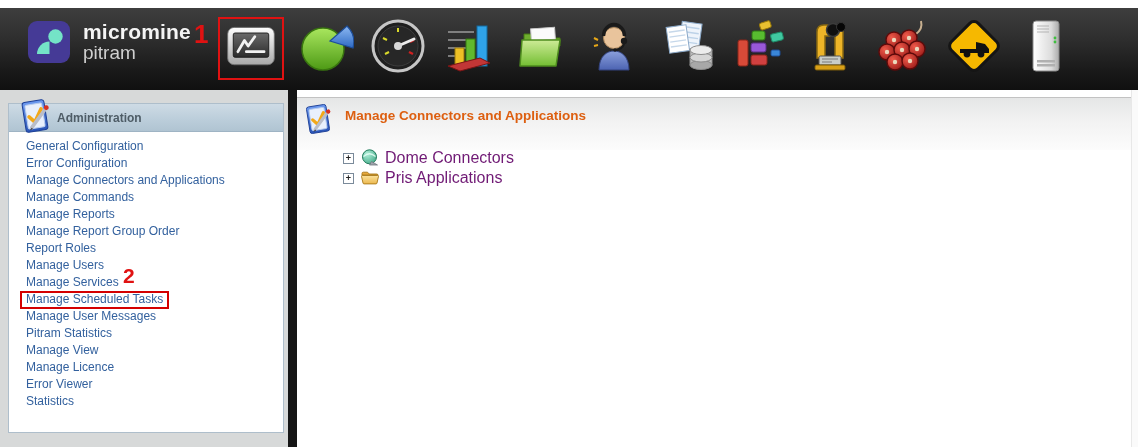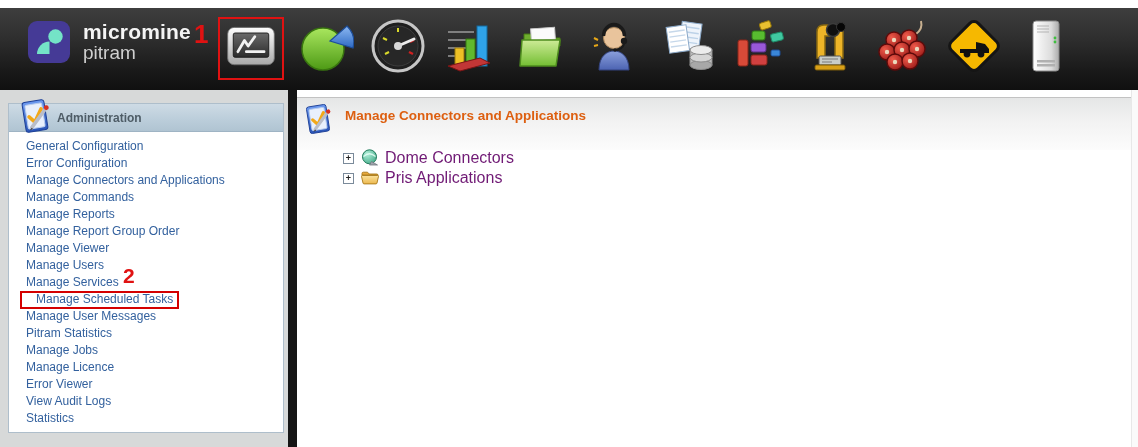--- a/index.html
+++ b/index.html
@@ -31,21 +31,21 @@
   
   .side-panel { position:absolute; left:8px; top:13px; width:276px; height:330px;
     background:#fff; border:1px solid #aebecb; }
   .side-header { position:relative; height:28px;
     background:linear-gradient(180deg,#cedbe5 0%,#bccedb 55%,#b0c4d2 100%);
     border-bottom:1px solid #9fb4c4; }
   .side-header-label { position:absolute; left:48px; top:7px; font-size:12px; font-weight:700; color:#4e5c66;text-align:right; }
   .side-header-icon { position:absolute; left:7px; top:-8px; }
   .side-menu { padding:6px 0 0 0; }
   .side-item { height:17px; line-height:17px; padding-left:17px; font-size:12px; color:#33619e; cursor:pointer; white-space:nowrap; }
-  .red-box { display:inline-block; border:2px solid #d40000; padding:0 4px 1px 14px; margin-left:-6px; line-height:13px; }
+  .red-box { display:inline-block; border:2px solid #d40000; padding:0 4px 1px 4px; margin-left:-6px; line-height:13px; }
   .step2 { left:114px; top:160px; font-size:21px; }
 
   
   .content-header { position:absolute; left:0; top:7px; width:100%; height:53px;
     border-top:1px solid #c2c2c2;
     background:linear-gradient(180deg,#e5e6e6 0%,#f2f2f2 45%,#fcfcfc 100%); }
   .content-header-icon { position:absolute; left:4px; top:2px; }
   .content-title { position:absolute; left:48px; top:10px; font-size:13.5px; font-weight:700; color:#dd5f10; }
   .tree { position:absolute; left:0; top:58px; width:100%; }
   .tree-row { display:flex; align-items:center; height:20px; padding-left:46px; cursor:pointer; }
@@ -306,32 +306,31 @@
           </span>
           <span class="side-header-label">Administration</span>
         </div>
         <nav class="side-menu">
           <div class="side-item">General Configuration</div>
           <div class="side-item">Error Configuration</div>
           <div class="side-item">Manage Connectors and Applications</div>
           <div class="side-item">Manage Commands</div>
           <div class="side-item">Manage Reports</div>
           <div class="side-item">Manage Report Group Order</div>
-          <div class="side-item">Manage Viewer</div>
+          <div class="side-item">Report Roles</div>
           <div class="side-item">Manage Users</div>
           <div class="side-item">Manage Services</div>
           <div class="side-item">
             <span class="red-box">Manage Scheduled Tasks</span>
           </div>
           <div class="side-item">Manage User Messages</div>
           <div class="side-item">Pitram Statistics</div>
-          <div class="side-item">Manage Jobs</div>
+          <div class="side-item">Manage View</div>
           <div class="side-item">Manage Licence</div>
           <div class="side-item">Error Viewer</div>
-          <div class="side-item">View Audit Logs</div>
           <div class="side-item">Statistics</div>
         </nav>
         <div class="step-num step2">2</div>
       </div>
     </aside>
 
     <div class="divider-strip"></div>
 
     <main class="content">
       <div class="content-header">

